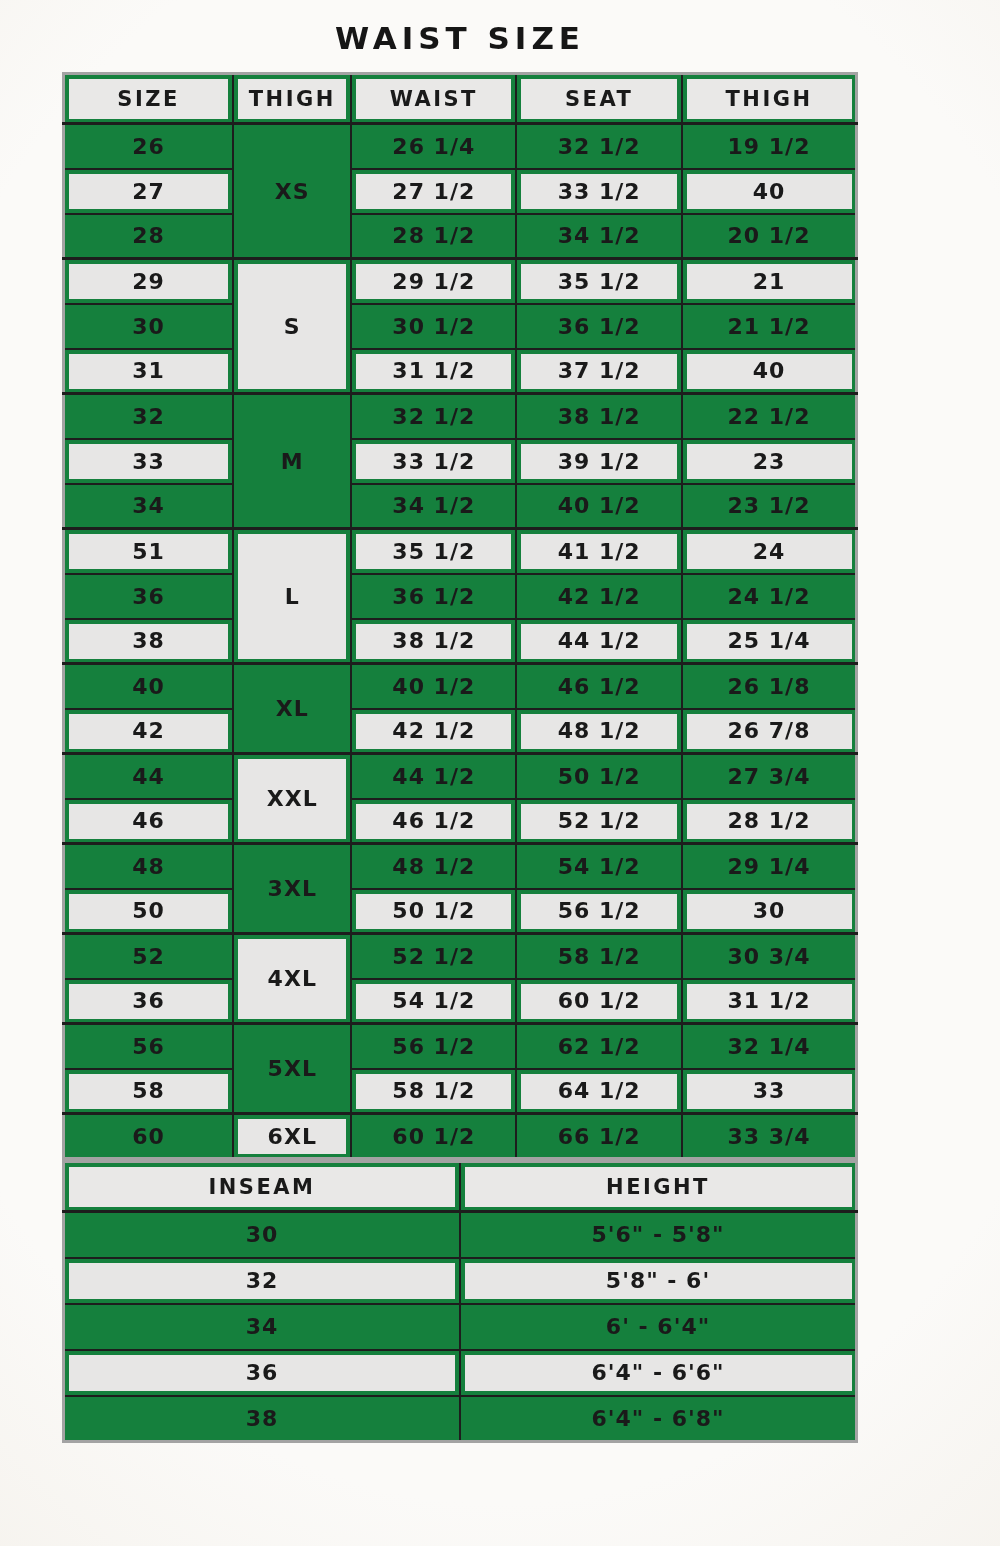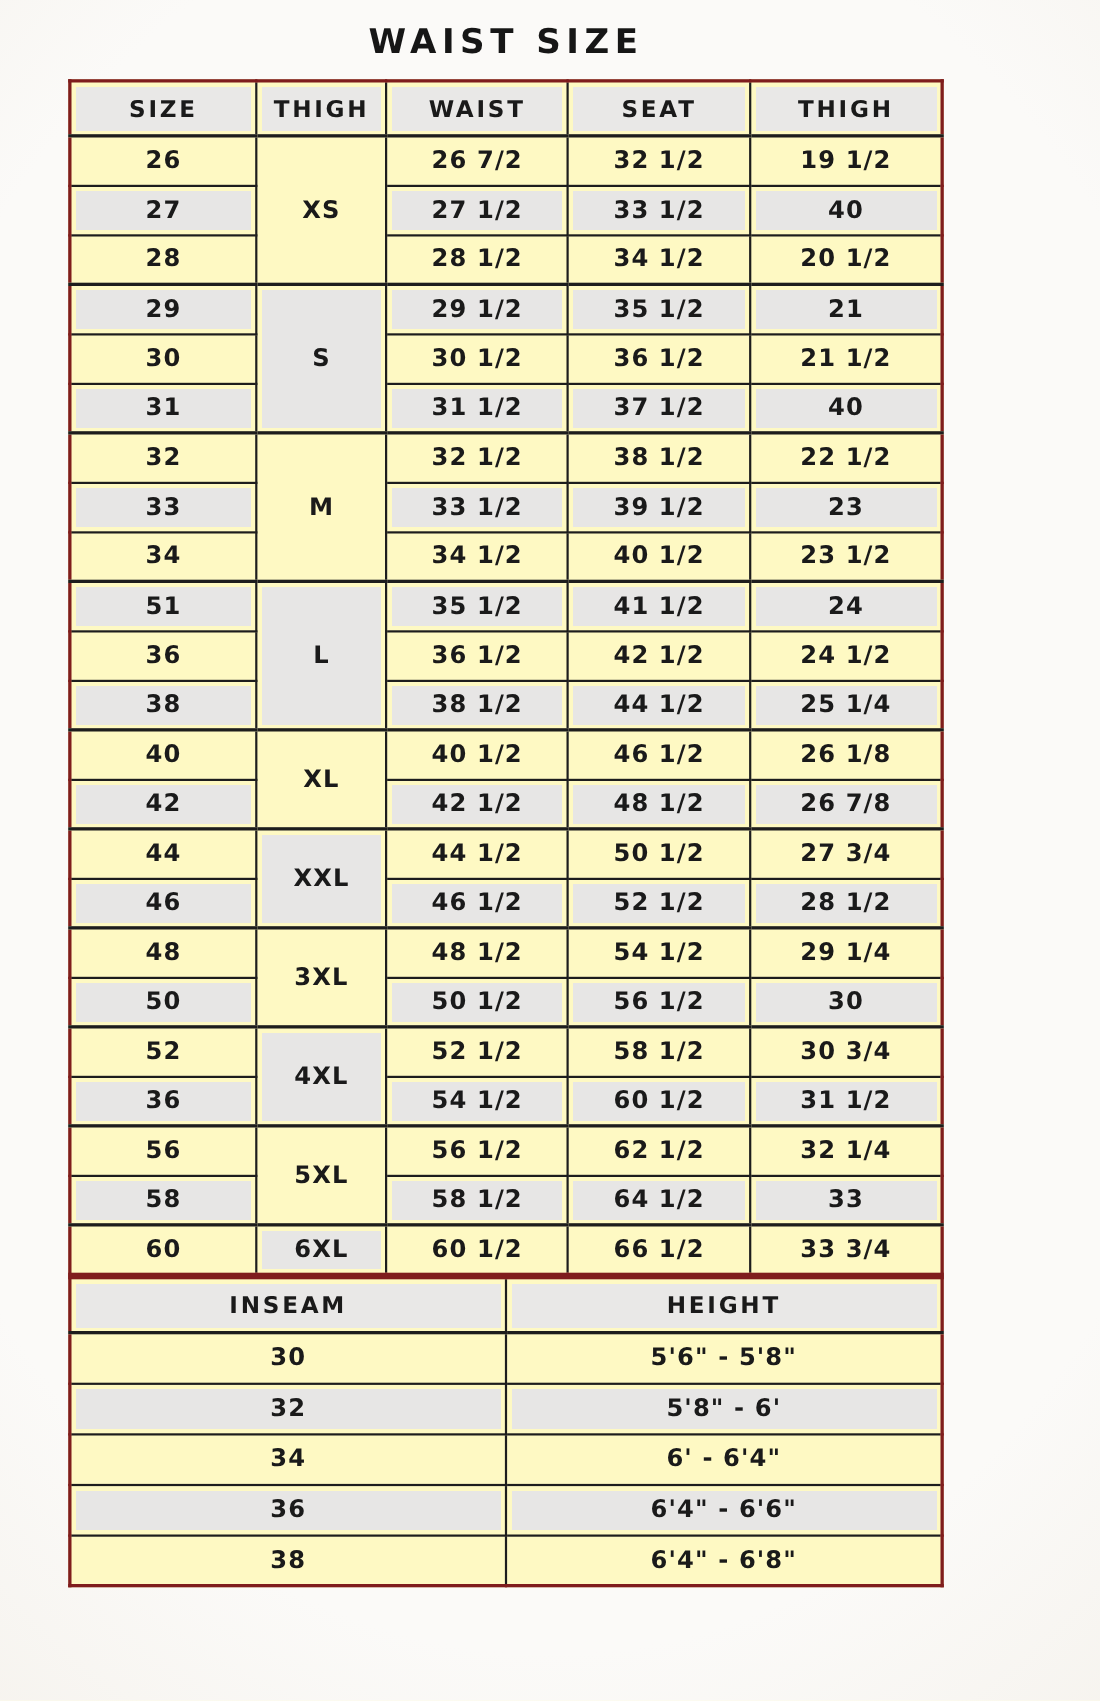--- a/index.html
+++ b/index.html
@@ -34,23 +34,23 @@
     font-size: 31px;
     line-height: 34px;
     font-weight: bold;
     letter-spacing: 1px;
     color: #161616;
     text-align: left;
   }
   table {
     width: 100%;
     border-collapse: collapse;
-    border: 3px solid #7f1d1d;
+    border: 3px solid #a3a3a3;
     table-layout: fixed;
-    background: #fef9c3;
+    background: #15803d;
   }
   th, td {
     border: 2px solid #1d1d1d;
     text-align: center;
     vertical-align: middle;
     font-weight: bold;
     font-size: 22px;
     letter-spacing: 1px;
     padding: 4px;
     color: #1a1a1a;
@@ -94,21 +94,21 @@
           <th class="shade">THIGH</th>
           <th class="shade">WAIST</th>
           <th class="shade">SEAT</th>
           <th class="shade">THIGH</th>
         </tr>
     </thead>
     <tbody id="waist-body">
         <tr>
           <td>26</td>
           <td rowspan="3">XS</td>
-          <td>26 7/2</td>
+          <td>26 1/4</td>
           <td>32 1/2</td>
           <td>19 1/2</td>
         </tr>
         <tr>
           <td class="shade">27</td>
           <td class="shade">27 1/2</td>
           <td class="shade">33 1/2</td>
           <td class="shade">40</td>
         </tr>
         <tr>

